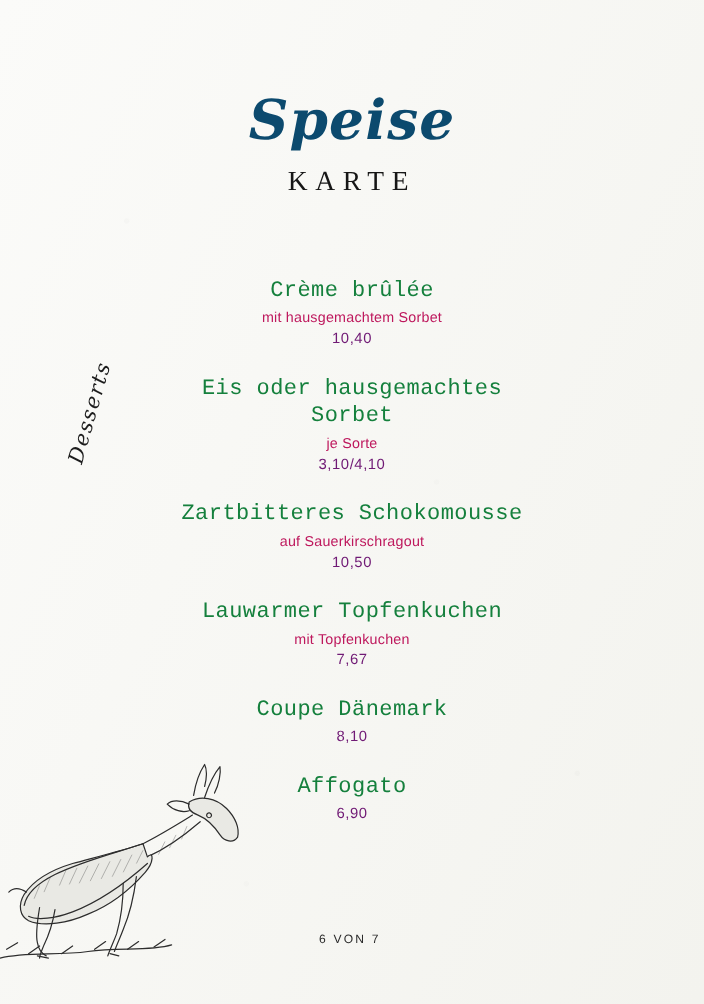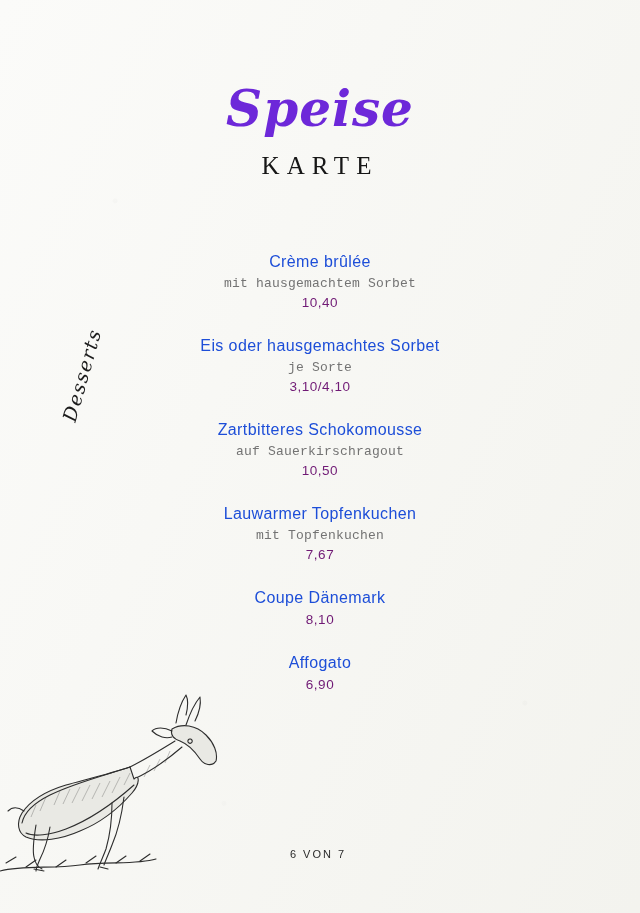--- a/index.html
+++ b/index.html
@@ -52,21 +52,21 @@
     font-family: "Liberation Serif", serif;
     font-size: 11px;
     letter-spacing: 1.6px;
     fill: #1b1b1b;
   }
   .speise {
     font-family: "DejaVu Serif", serif;
     font-style: italic;
     font-weight: bold;
     font-size: 50px;
-    color: #6d28d9;
+    color: #0c4a6e;
     line-height: 0.92;
     margin-top: -16px;
     letter-spacing: 1px;
   }
   .karte {
     font-family: "Liberation Serif", serif;
     font-size: 25px;
     letter-spacing: 7px;
     margin-top: 20px;
     color: #161616;
@@ -76,30 +76,30 @@
   .menu {
     position: absolute;
     top: 252px;
     left: 150px;
     width: 340px;
     text-align: center;
   }
   .item { margin-bottom: 26px; }
   .item:last-child { margin-bottom: 0; }
   .item-name {
+    font-family: Liberation Mono, monospace;
+    font-size: 20px;
+    letter-spacing: 0.4px;
+    color: #15803d;
+    line-height: 1.25;
+  }
+  .item-desc {
     font-family: Liberation Sans, sans-serif;
-    font-size: 16px;
-    letter-spacing: 0.4px;
-    color: #1d4ed8;
-    line-height: 1.25;
-  }
-  .item-desc {
-    font-family: Liberation Mono, monospace;
     font-size: 13px;
-    color: #737373;
+    color: #be185d;
     margin-top: 4px;
     letter-spacing: 0.2px;
   }
   .item-price {
     font-family: "Liberation Sans", sans-serif;
     font-size: 13.5px;
     color: #701a75;
     margin-top: 4px;
     letter-spacing: 0.5px;
   }

